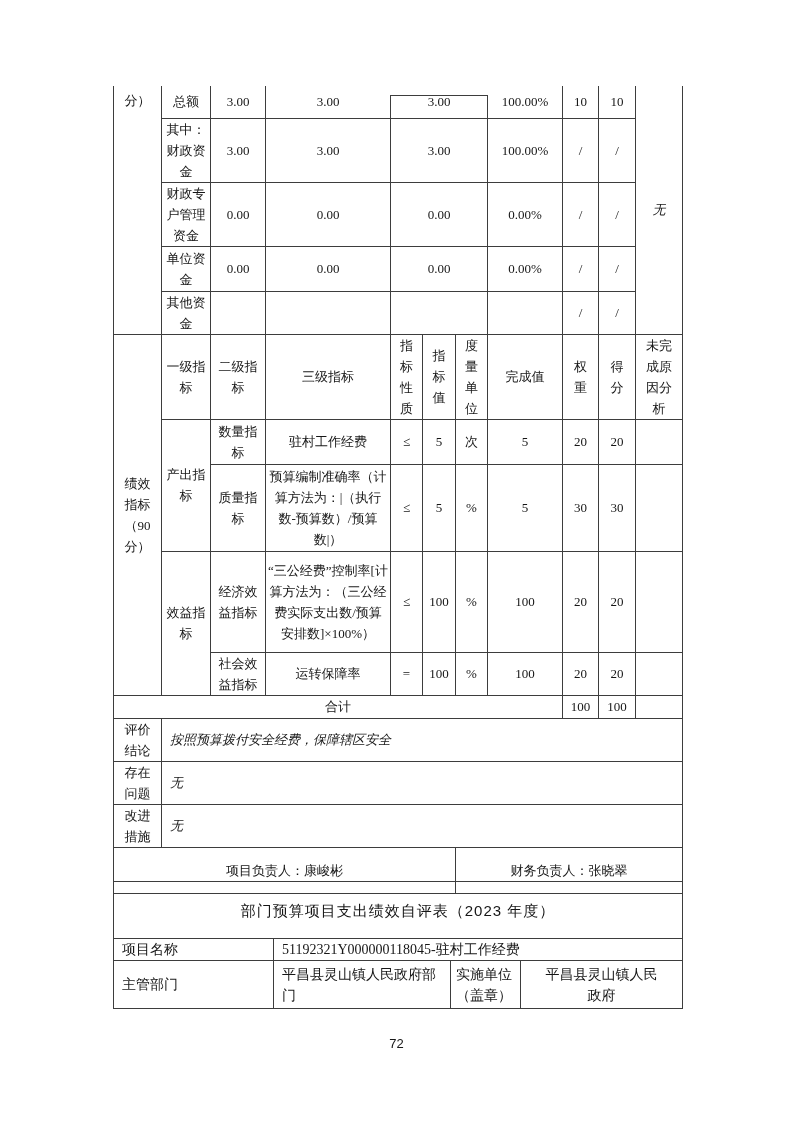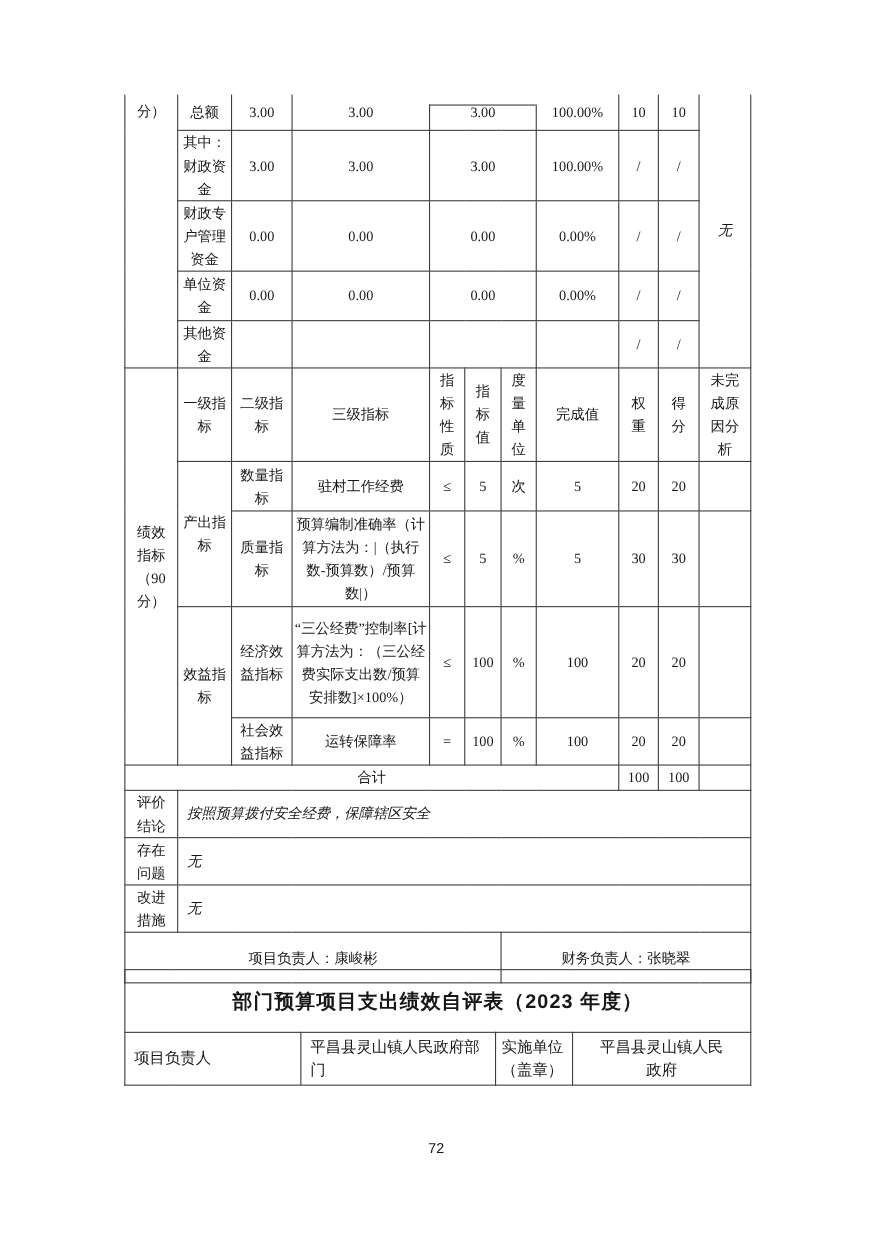--- a/index.html
+++ b/index.html
@@ -20,21 +20,21 @@
   td.left{text-align:left;padding:0 8px;}
   td.sig{text-align:center;padding:12px 10px;}
   .ital{font-style:italic;}
   .patch{position:absolute;background:#ffffff;width:5px;height:10px;top:-1px;z-index:2;}
   .cap{position:absolute;left:277px;top:9px;width:97px;height:0;border-top:1px solid #3d3d3d;z-index:3;}
   
   .t2wrap{position:absolute;left:113px;top:881px;}
   .t2{width:569px;}
   .t2 td{font-size:14px;}
   td.t2-title{font-family:"Liberation Sans","DejaVu Sans",sans-serif;
-              font-weight:bold;font-size:18px;letter-spacing:1px;}
+              font-weight:normal;font-size:15px;letter-spacing:1px;}
   td.impl-val{padding:0 20px;}
   
   .pageno{position:absolute;left:0;top:1036px;width:100%;text-align:center;
           font-size:13px;font-family:"Liberation Sans","DejaVu Sans",sans-serif;}
 </style>
 </head>
 <body>
 
 <div class="page">
 
@@ -203,22 +203,26 @@
         <col style="width:45px">
           <col style="width:115px">
           <col style="width:177px">
         <col style="width:70px">
           <col style="width:162px">
       </colgroup>
       <tbody>
           <tr style="height:57px">
         <td colspan="5" class="t2-title">部门预算项目支出绩效自评表（2023 年度）</td>
       </tr>
+      <tr style="height:22px">
+        <td colspan="2" class="left">项目名称</td>
+        <td colspan="3" class="left">51192321Y000000118045-驻村工作经费</td>
+      </tr>
       <tr style="height:48px">
-        <td colspan="2" class="left">项目负责人</td>
+        <td colspan="2" class="left">主管部门</td>
         <td class="left">平昌县灵山镇人民政府部门</td>
         <td class="left" style="padding:0 5px">实施单位（盖章）</td>
         <td class="impl-val">平昌县灵山镇人民政府</td>
       </tr>
     </tbody>
       </table>
   </div>
 
   <div class="pageno">72</div>
 </div>

